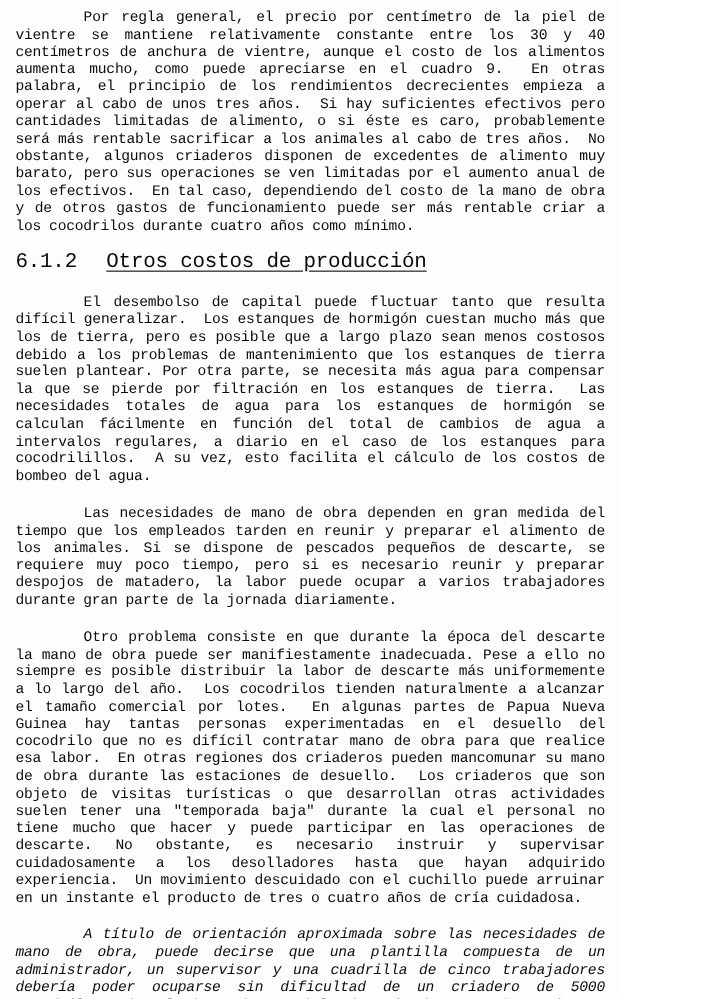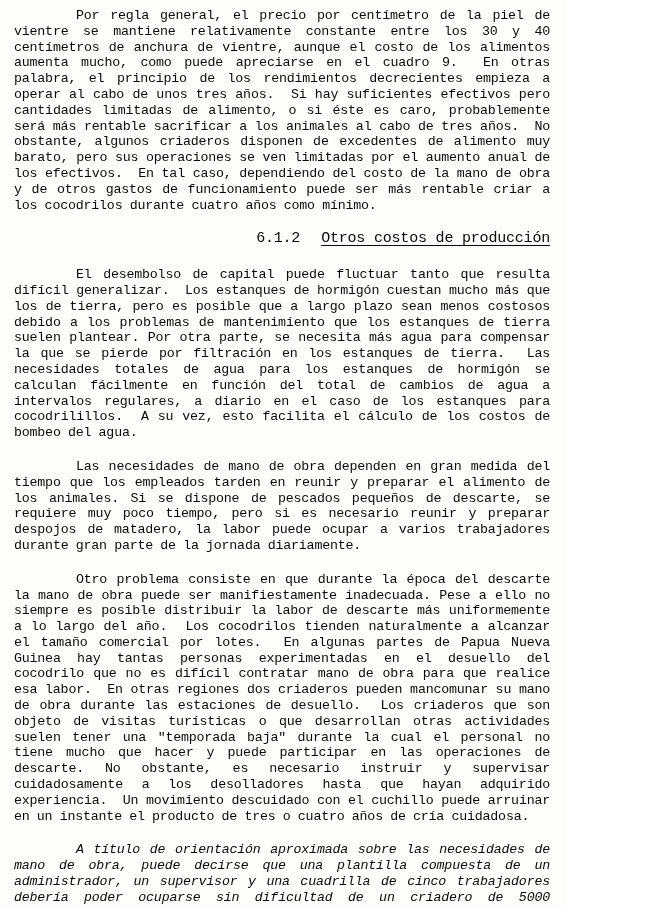--- a/index.html
+++ b/index.html
@@ -30,25 +30,24 @@
     text-indent: 62px;
     letter-spacing: -0.2px;
     word-spacing: -0.5px;
   }
   .para:last-child {
     margin-bottom: 0;
     font-style: italic;
   }
   .heading {
     margin: 18px 0 20px 0;
-    font-size: 15px;
+    font-size: 19px;
     line-height: 15.8px;
     font-weight: normal;
     letter-spacing: -0.2px;
-    text-align: right;
   }
   .heading .num {
     margin-right: 1.4em;
   }
   .heading .title {
     text-decoration: underline;
     text-underline-offset: 3px;
   }
 </style>
 </head>

